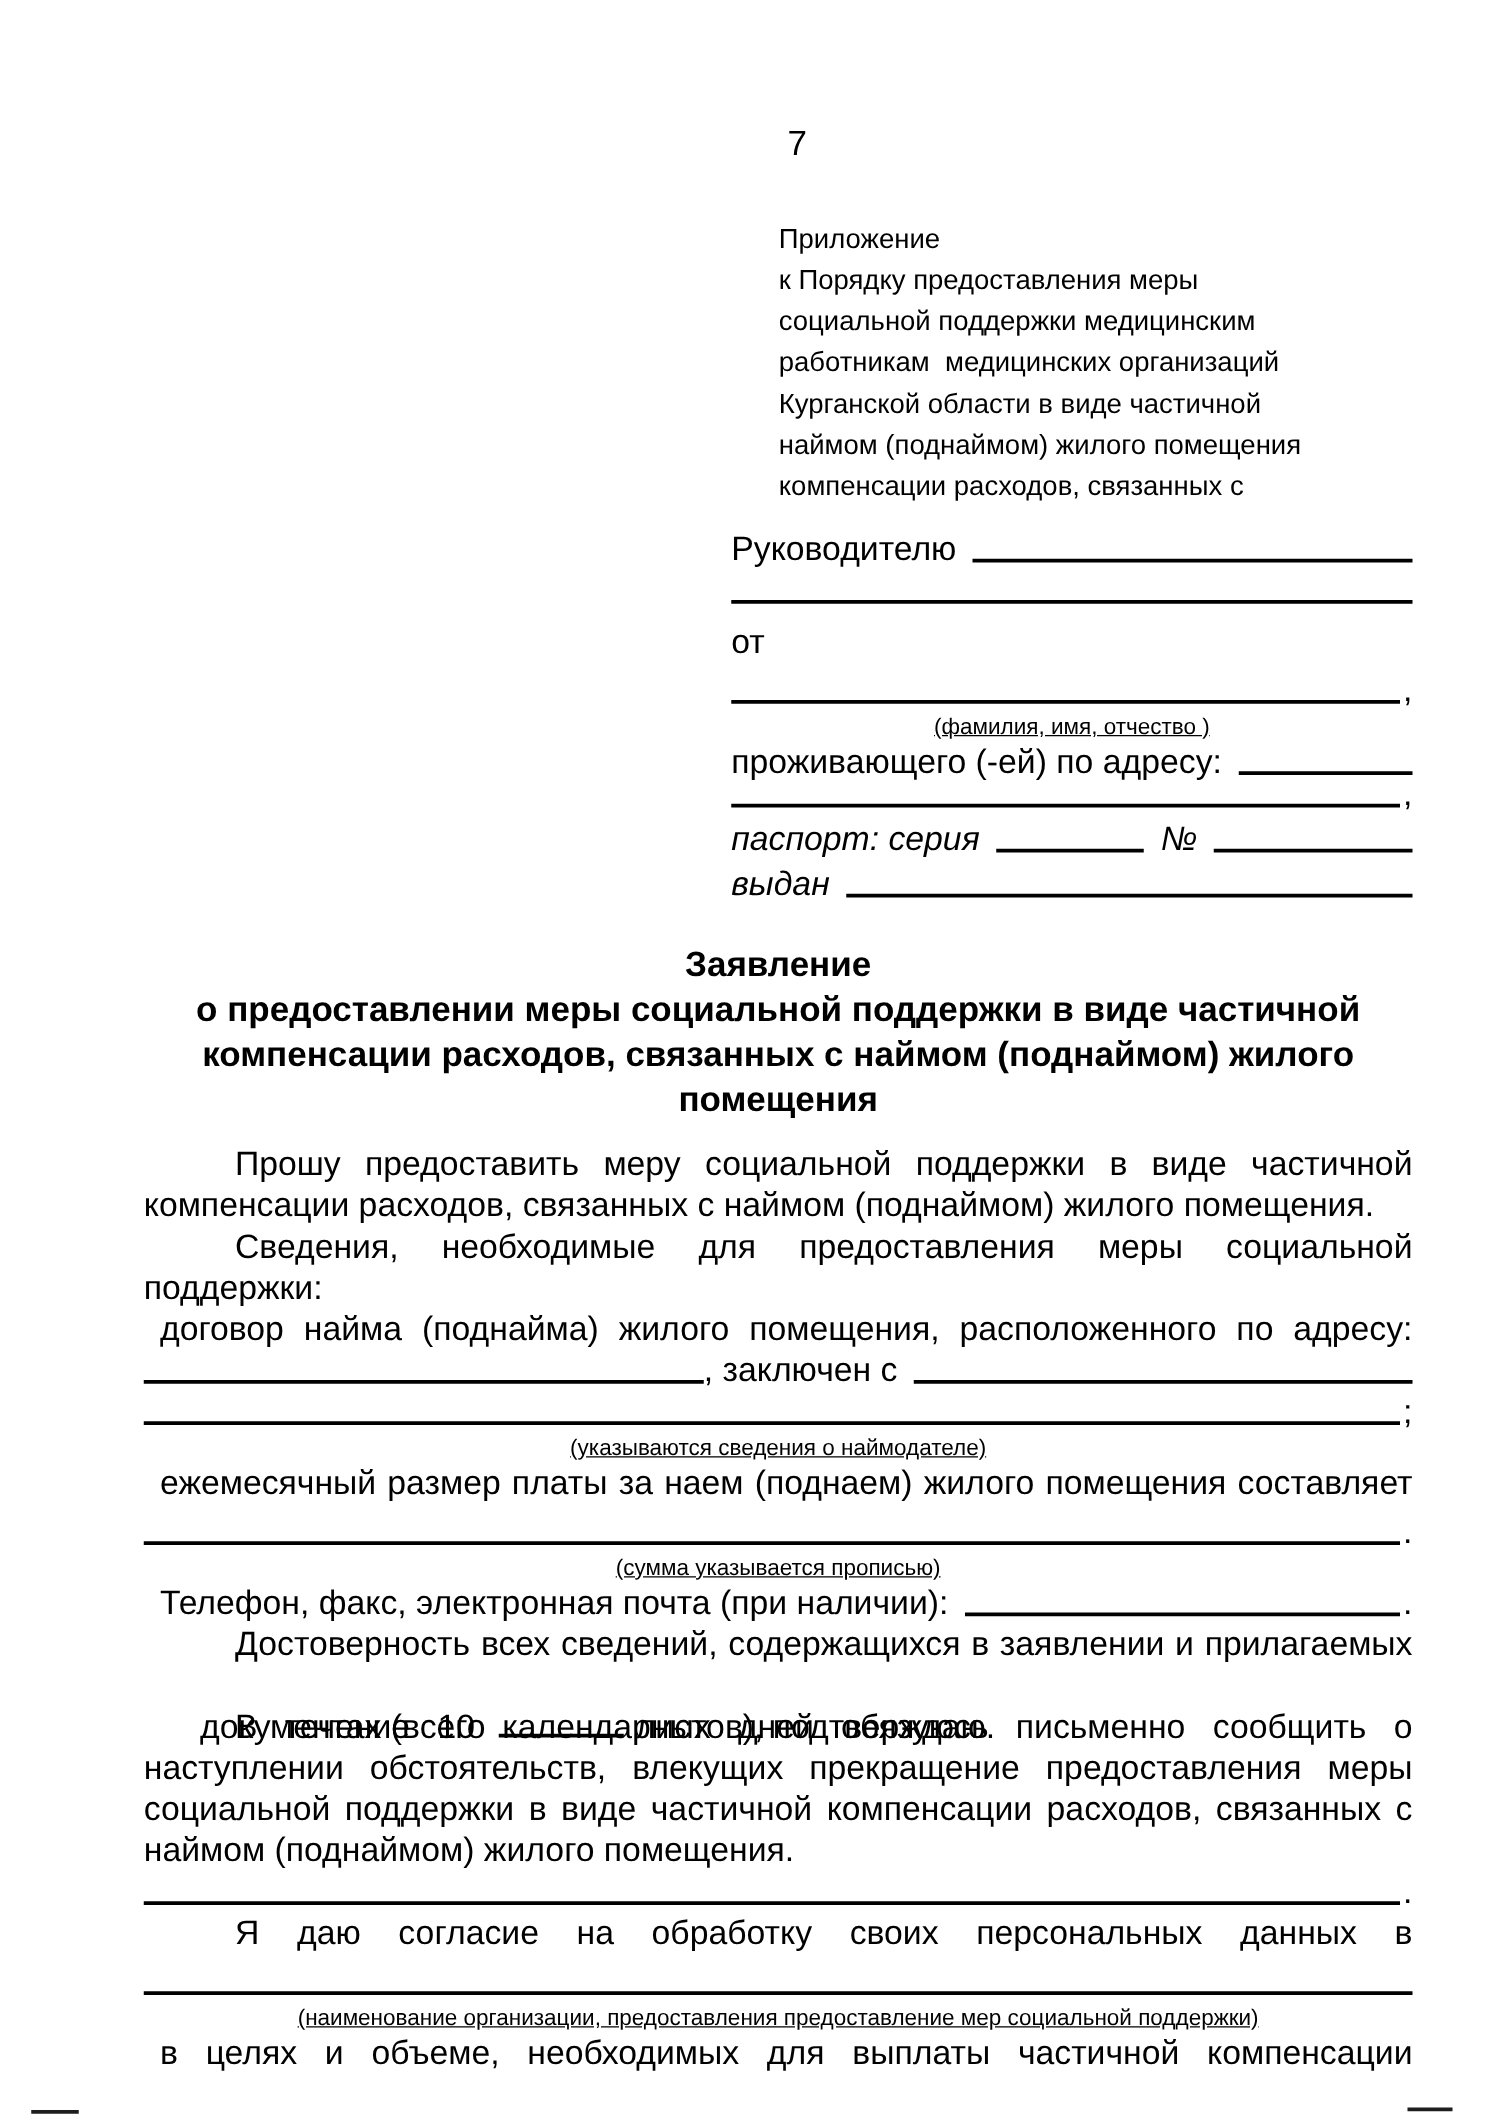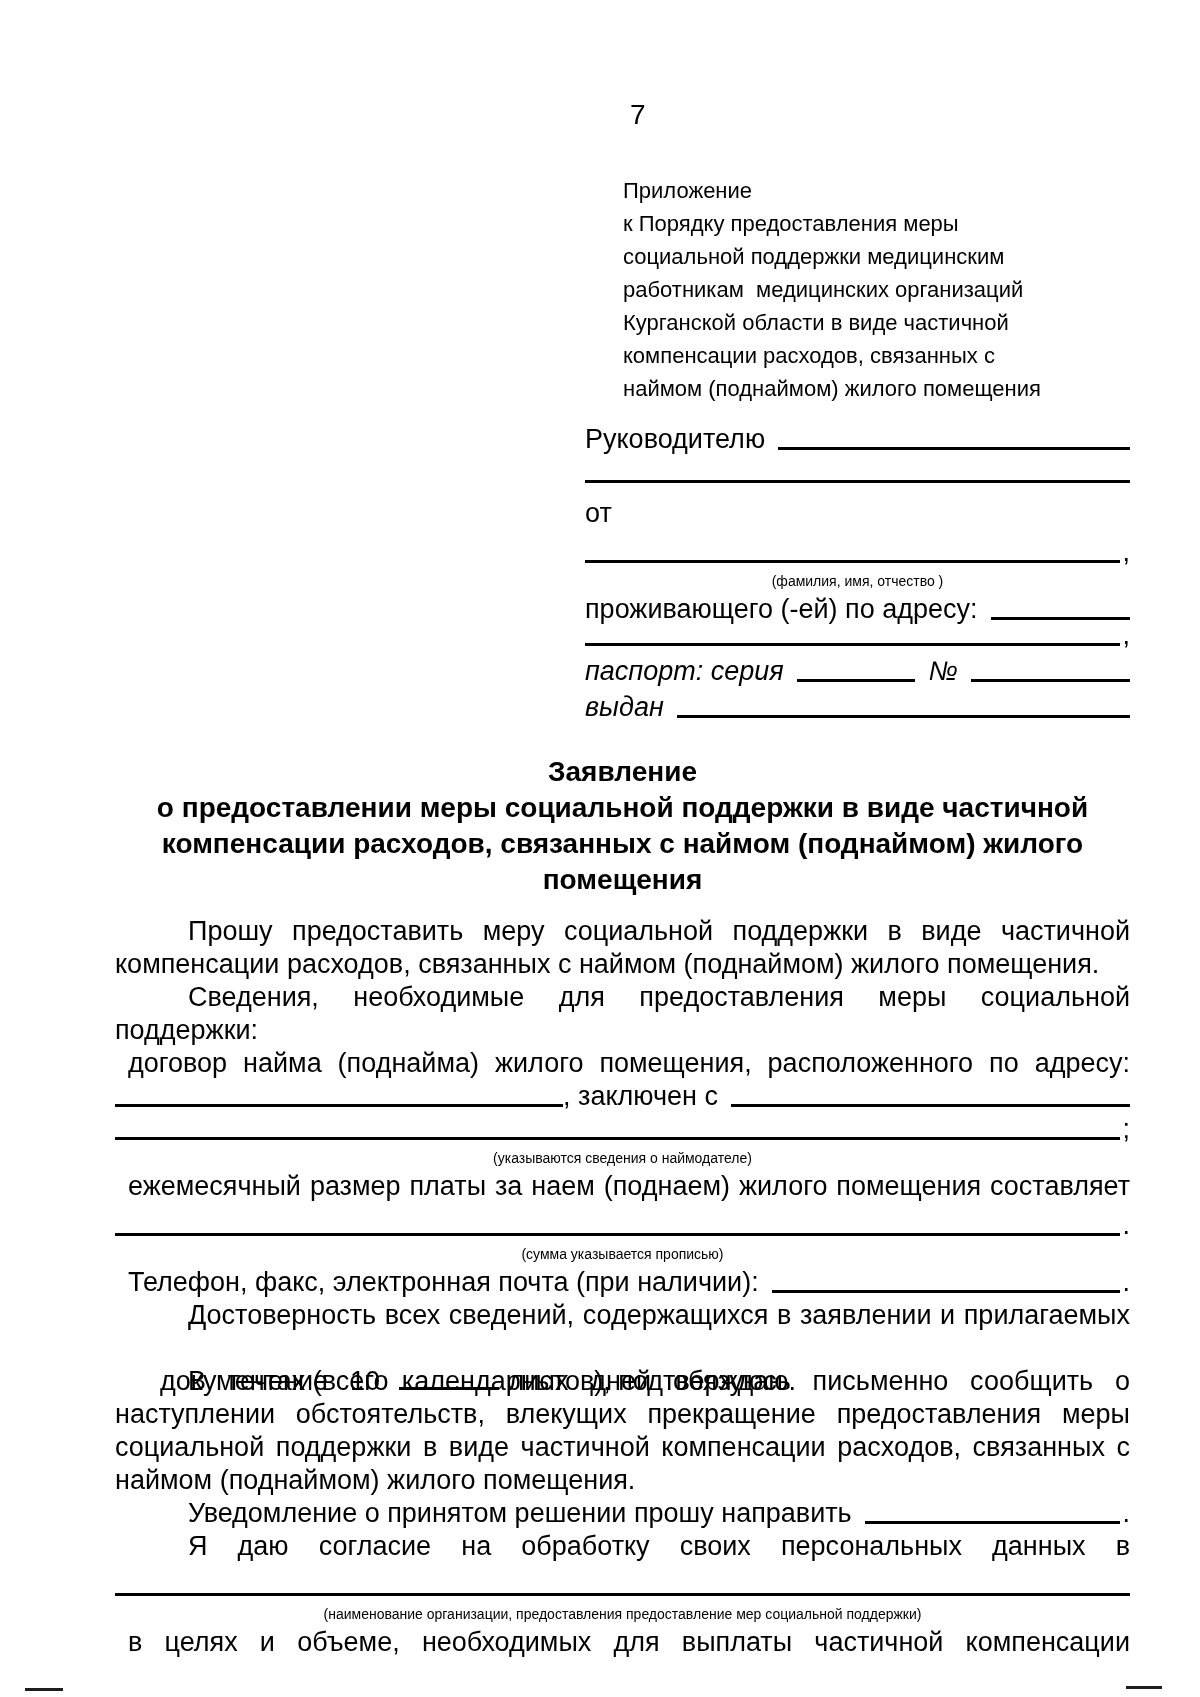--- a/index.html
+++ b/index.html
@@ -26,21 +26,21 @@
   .row { display:flex; align-items:flex-end; height:33px; }
   .row .lbl { line-height:33px; white-space:pre; flex:0 0 auto; }
   .bl { flex:1 1 auto; border-bottom:3px solid #000; margin-bottom:6px; min-width:18px; }
   .lbl + .bl { margin-left:13px; }
   .mid { margin-left:14px; }
   .punct { line-height:33px; margin-left:2px; flex:0 0 auto; }
   .h26 { height:26px; }
   .h36 { height:36px;font-style:italic; }
   .mt8 { margin-top:8px; }
   .mt6 { margin-top:6px; }
-  .cap { font-size:14px; line-height:24px; height:24px; text-align:center; }
+  .cap { font-size:18px; line-height:24px; height:24px; text-align:center;text-decoration:underline; }
 
   
   .title { margin-top:30px; font-size:28px; font-weight:bold; text-align:center; }
   .title div { line-height:36px; height:36px; }
 
   
   .body { margin-top:17px; font-size:27px; }
   .bodyline { height:33px; line-height:33px; white-space:pre-wrap; }
   .jl { text-align:justify; text-align-last:justify; }
   .ind-p { text-indent:73px; }
@@ -62,22 +62,22 @@
 <div class="page">
 
   <div class="pagenum">7</div>
 
   <div class="appx">
     <div>Приложение</div>
     <div>к Порядку предоставления меры</div>
     <div>социальной поддержки медицинским</div>
     <div>работникам  медицинских организаций</div>
     <div>Курганской области в виде частичной</div>
+    <div>наймом (поднаймом) жилого помещения</div>
     <div>компенсации расходов, связанных с</div>
-    <div>наймом (поднаймом) жилого помещения</div>
   </div>
 
   <div class="addr">
     <div class="row">
       <span class="lbl">Руководителю</span>
       <span class="bl"></span>
     </div>
     <div class="row">
       <span class="bl"></span>
     </div>
@@ -151,21 +151,20 @@
     <div class="bodyline">
       <span>документах (всего</span><span class="ibl"></span><span>листов), подтверждаю.</span>
     </div>
 
     <div class="bodyline jl ind-p">В течение 10 календарных дней обязуюсь письменно сообщить о</div>
     <div class="bodyline jl">наступлении обстоятельств, влекущих прекращение предоставления меры</div>
     <div class="bodyline jl">социальной поддержки в виде частичной компенсации расходов, связанных с</div>
     <div class="bodyline">наймом (поднаймом) жилого помещения.</div>
 
     <div class="row">
-      <span class="lbl mlp">Уведомление о принятом решении прошу направить</span>
       <span class="bl"></span>
       <span class="punct">.</span>
     </div>
 
     <div class="bodyline jl ind-p">Я даю согласие на обработку своих персональных данных в</div>
     <div class="row mt6">
       <span class="bl"></span>
     </div>
     <div class="cap">(наименование организации, предоставления предоставление мер социальной поддержки)</div>
 

